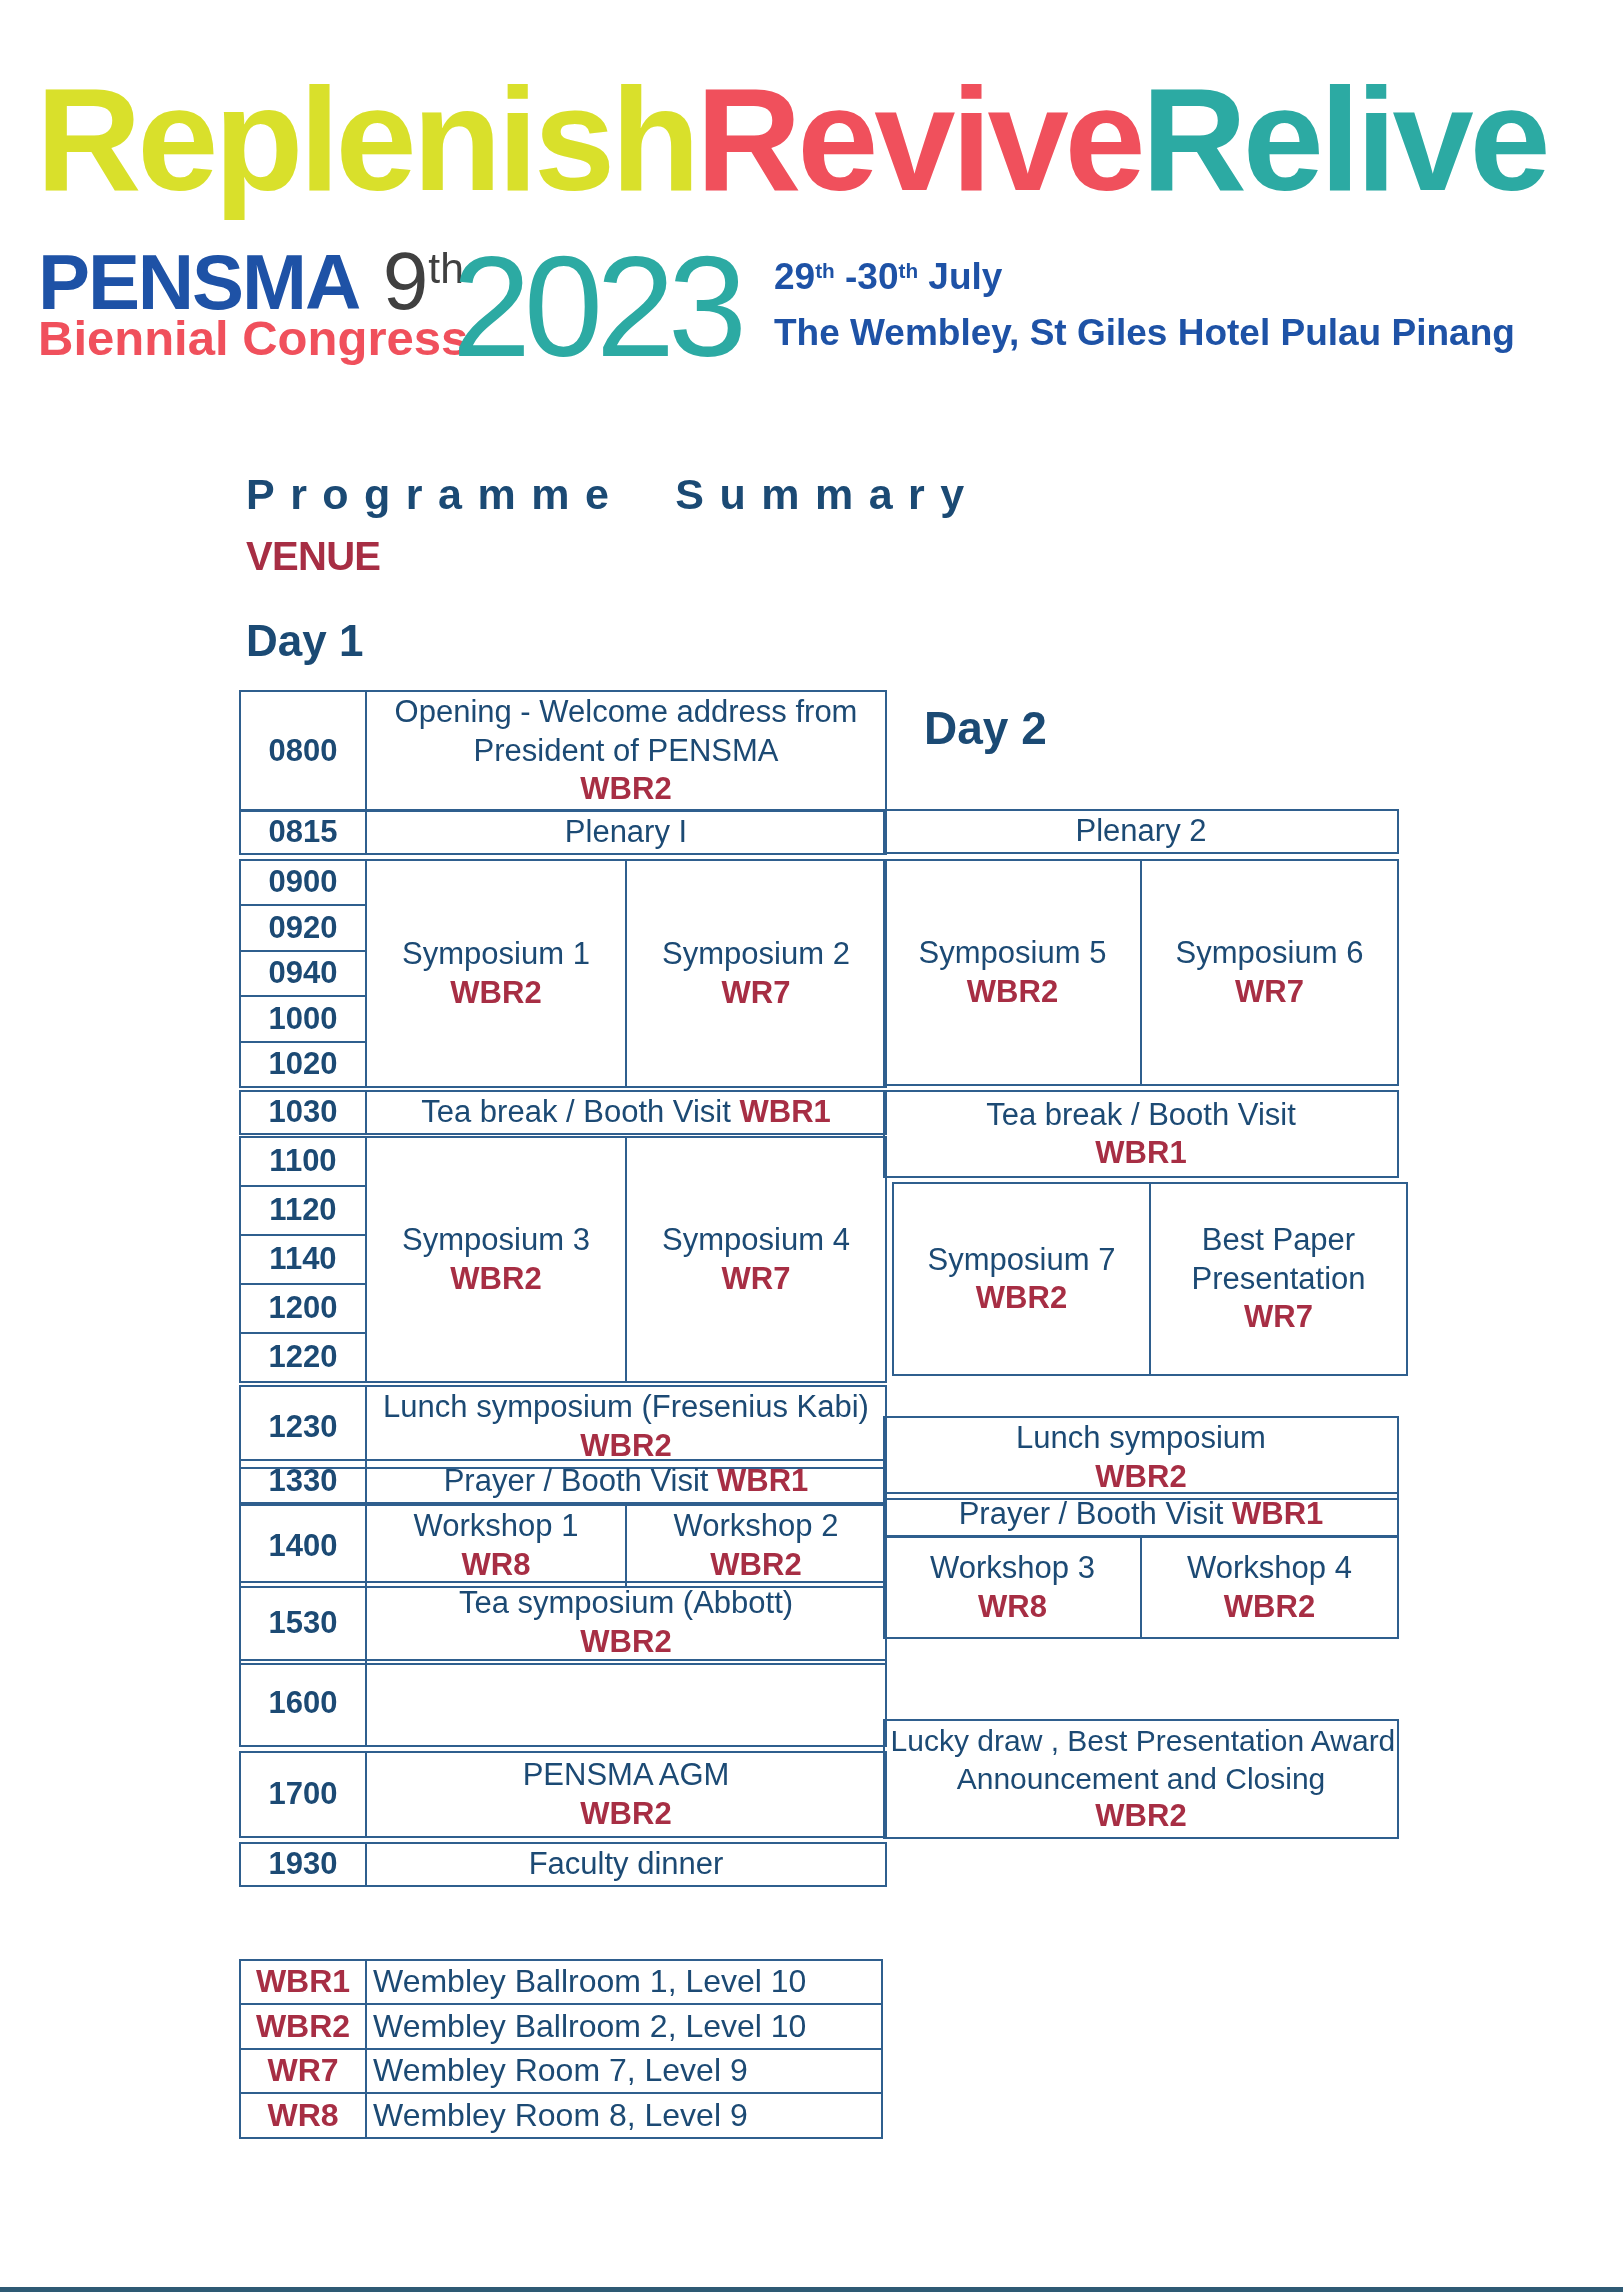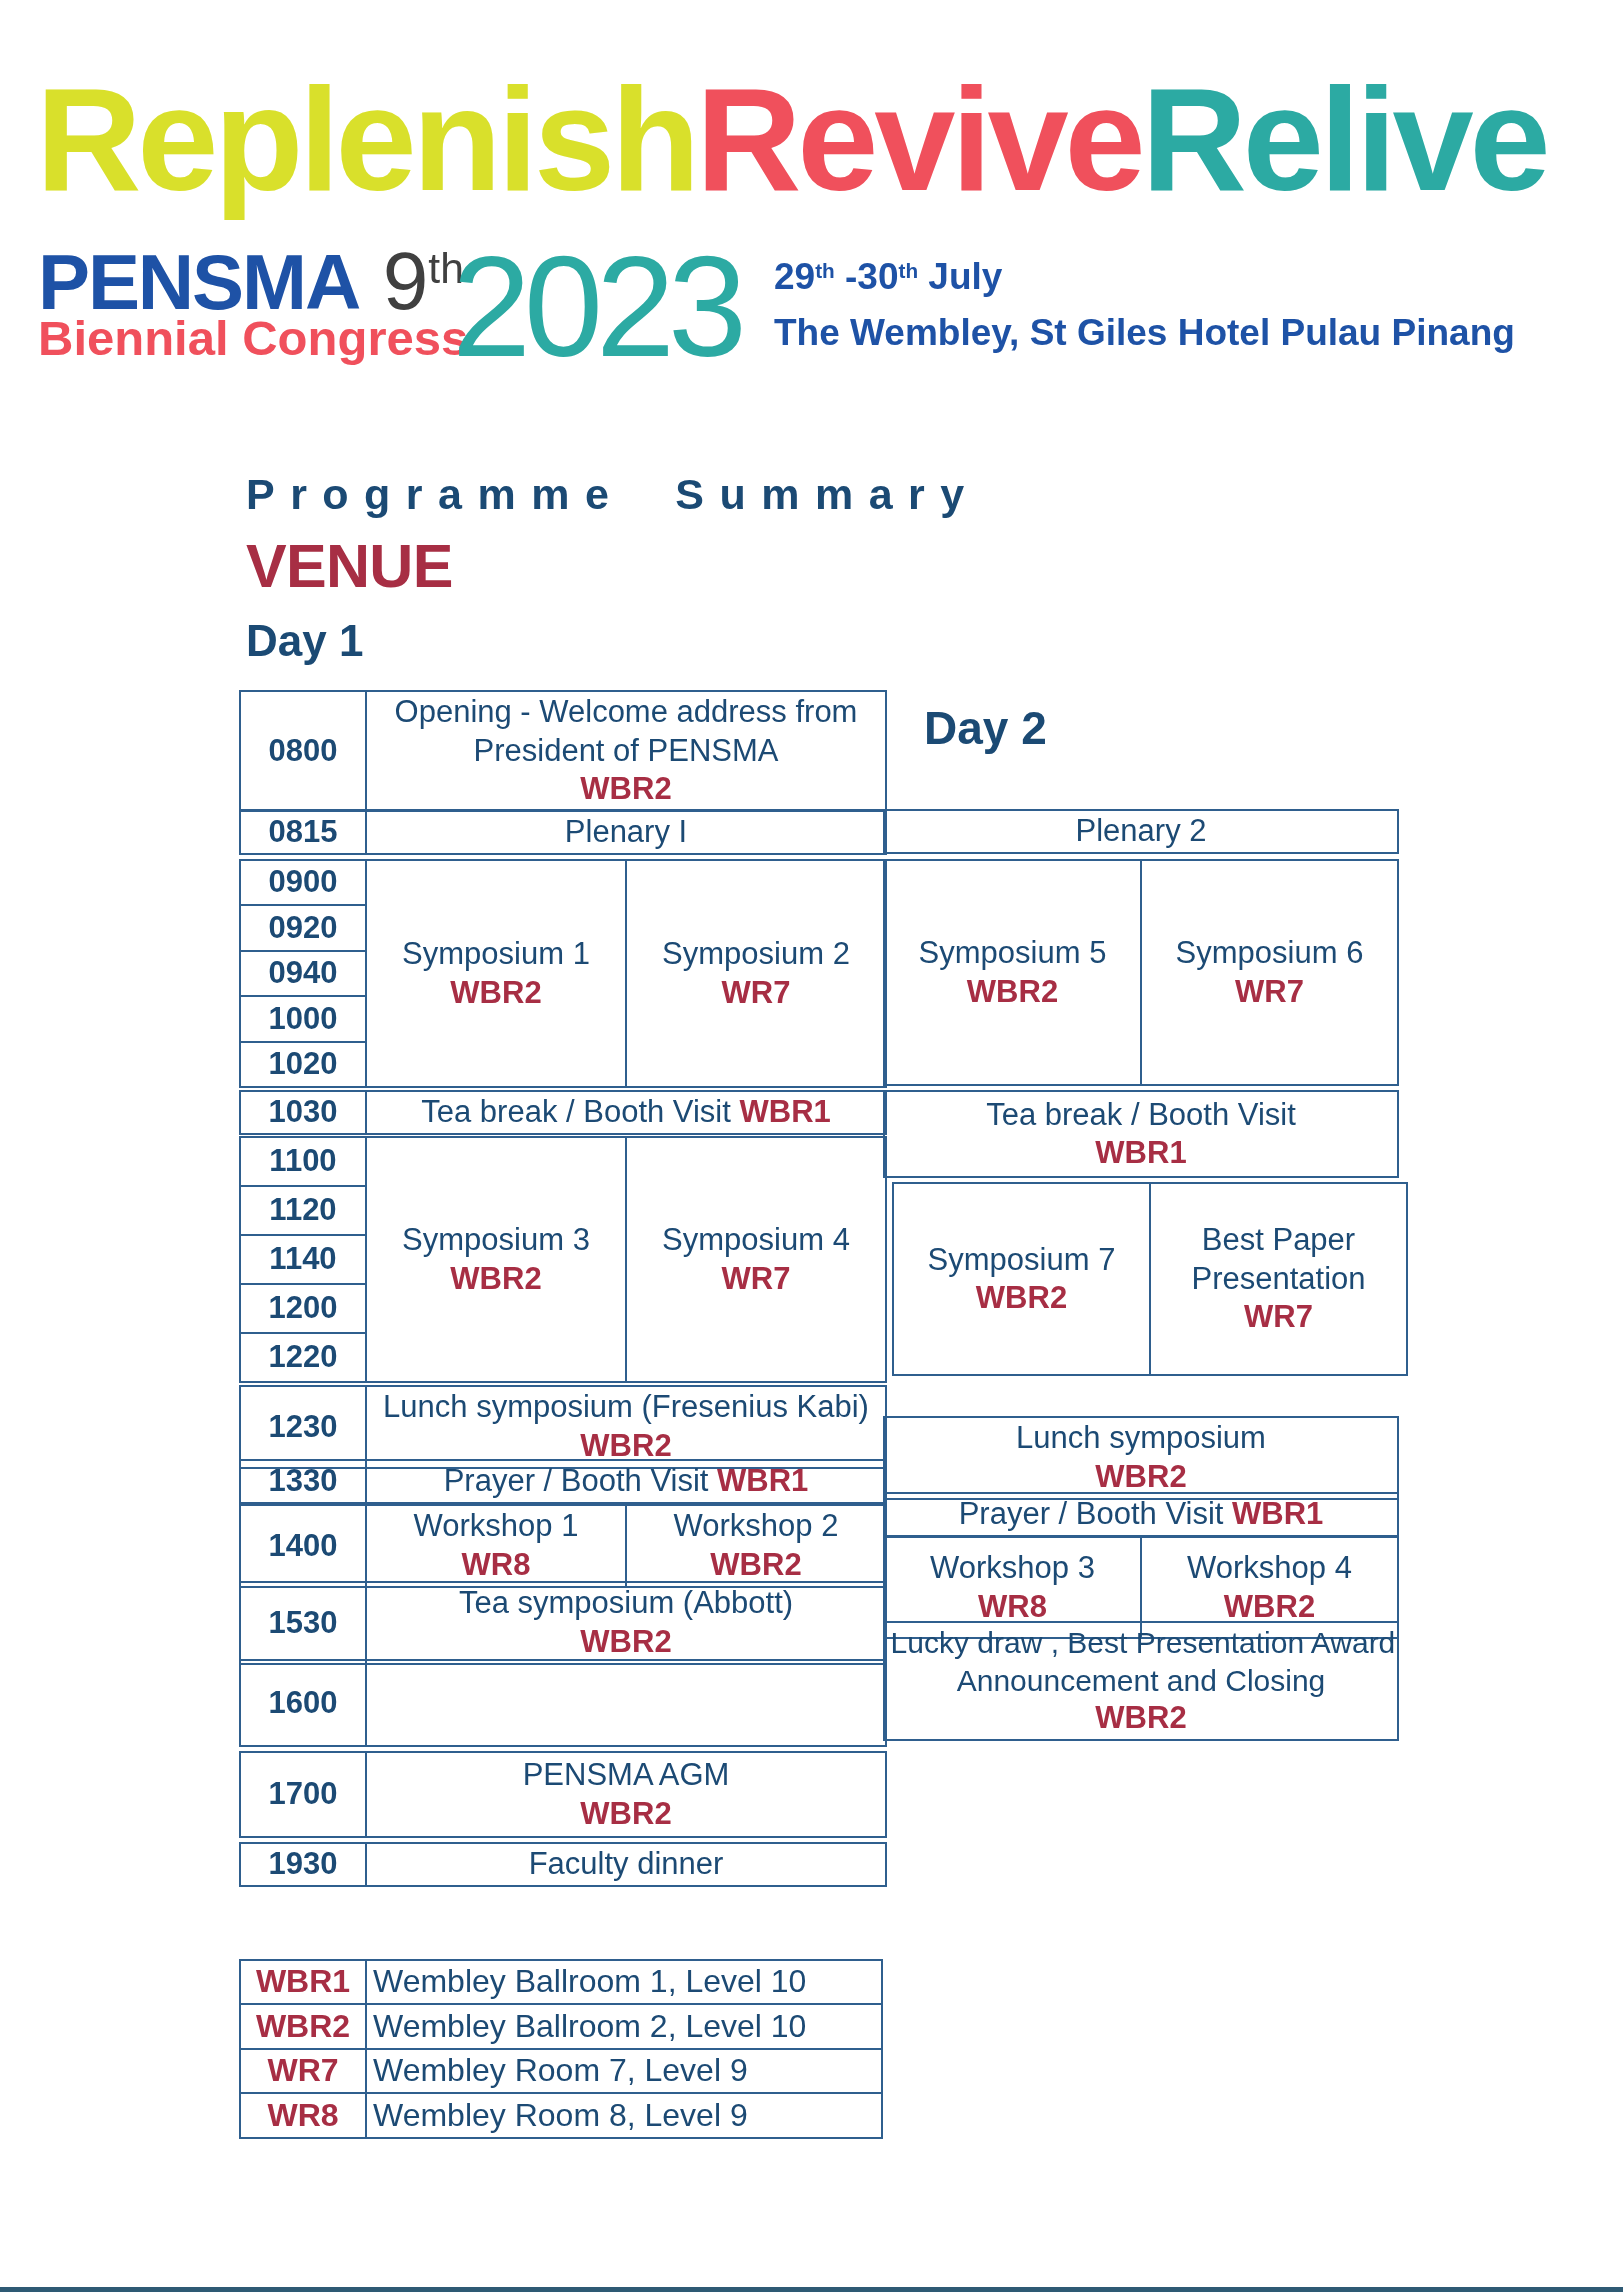--- a/index.html
+++ b/index.html
@@ -34,21 +34,21 @@
   .date-line1{top:258px}
   .date-line2{top:314px}
   .date-line1 sup{font-size:0.56em;vertical-align:0.55em;}
   
   .h-summary{
     position:absolute;left:246px;top:473px;color:#1b4a74;font-weight:bold;
     font-size:43px;letter-spacing:0.36em;word-spacing:0.55em;line-height:1;white-space:nowrap;
   }
   .h-venue{
     position:absolute;left:246px;top:536px;color:#a72e44;font-weight:bold;
-    font-size:61px;letter-spacing:-0.7px;line-height:1;
+    font-size:40px;letter-spacing:-0.7px;line-height:1;
   }
   .h-day1{
     position:absolute;left:246px;top:619px;color:#1b4a74;font-weight:bold;
     font-size:44px;line-height:1;
   }
   .h-day2{
     position:absolute;left:924px;top:705px;color:#1b4a74;font-weight:bold;
     font-size:46px;line-height:1;
   }
   
@@ -425,21 +425,21 @@
       </td>
       <td>
         <span class="line">Workshop 4</span>
         <span class="line room">WBR2</span>
       </td>
     </tr>
   </tbody>
     </table>
 
 
-  <table class="blk" style="left:883px;top:1621px;width:514px;height:116px">
+  <table class="blk" style="left:883px;top:1719px;width:514px;height:116px">
     <colgroup>
         <col style="width:257px">
         <col style="width:257px">
       </colgroup>
     <tbody>
         <tr>
       <td colspan="2">
         <span class="line tight">Lucky draw , Best Presentation Award</span>
         <span class="line tight">Announcement and Closing</span>
         <span class="line room">WBR2</span>

